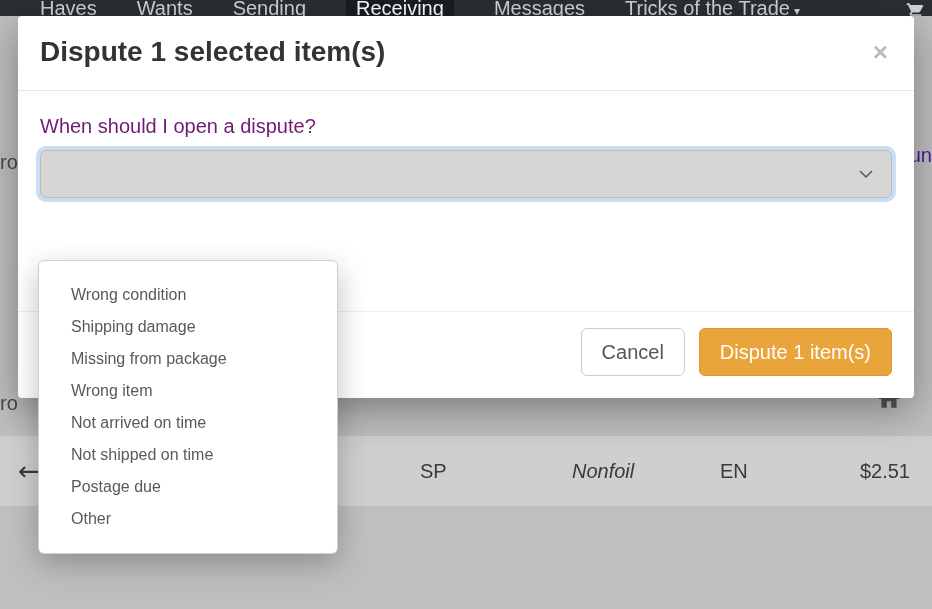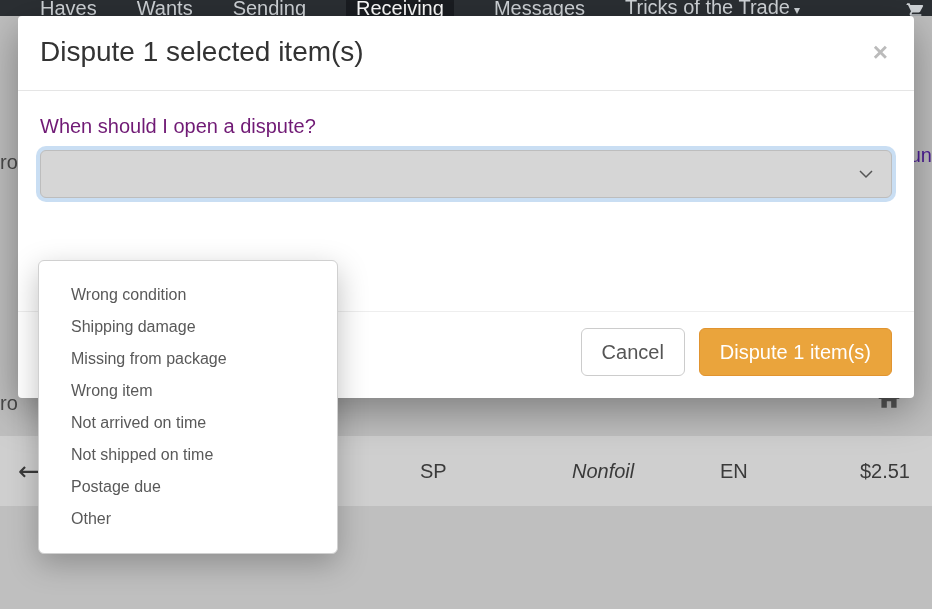--- a/index.html
+++ b/index.html
@@ -3,21 +3,21 @@
 <meta charset="utf-8">
 <style>
   * { box-sizing: border-box; margin: 0; padding: 0; }
   html, body { width: 932px; height: 609px; font-family: "Helvetica Neue", Arial, sans-serif; overflow: hidden; background:#b8b8b8; }
   .root { position: relative; width: 932px; height: 609px; }
 
   
   .topnav {
     position:absolute; top:0; left:0; right:0; height:16px;
     background:#2b2f33; color:#d0d4d8;
-    display:flex; align-items:center; padding:0 8px 0 40px; gap:40px;
+    display:flex; align-items:flex-start; padding:0 8px 0 40px; gap:40px;
     font-size:20px; font-weight:400; white-space:nowrap;
   }
   .topnav .nav-item { padding-bottom:0; line-height:16px; }
   .topnav .nav-item.active { color:#fff; background:#1a1d21; padding-left:10px; padding-right:10px; }
   .topnav .nav-caret { margin-left:4px; font-size:12px; }
   .topnav .spacer { flex:1; }
   .cart-icon { width:22px; height:16px; overflow:hidden; }
 
   
   .page-bg {
@@ -46,21 +46,21 @@
   
   .modal {
     position:absolute; left:18px; top:16px; width:896px; height:382px;
     background:#fff; border-radius:4px; box-shadow:0 12px 40px rgba(0,0,0,0.35);
     display:flex; flex-direction:column;
   }
   .modal-header {
     display:flex; align-items:center; justify-content:space-between;
     padding:20px 26px 22px 22px;
   }
-  .modal-title { font-size:28px; font-weight:400; color:#333; }
+  .modal-title { font-size:28px; font-weight:700; color:#333; }
   .modal-close { color:#bbb; font-size:26px; font-weight:700; cursor:pointer; line-height:1; }
   .modal-divider { height:1px; background:#e5e5e5; width:100%; }
 
   .modal-body { padding:24px 22px 0 22px; flex:1; }
   .help-link { color:#701a75; font-size:20px; text-decoration:none; cursor:pointer; }
   .form-label { margin-top:22px; font-size:20px; font-weight:700; color:#444; }
 
   .select-box {
     position:relative; margin-top:12px; width:100%; height:48px;
     background:#d6d6d6; border:1px solid #bdbdbd; border-radius:6px;

